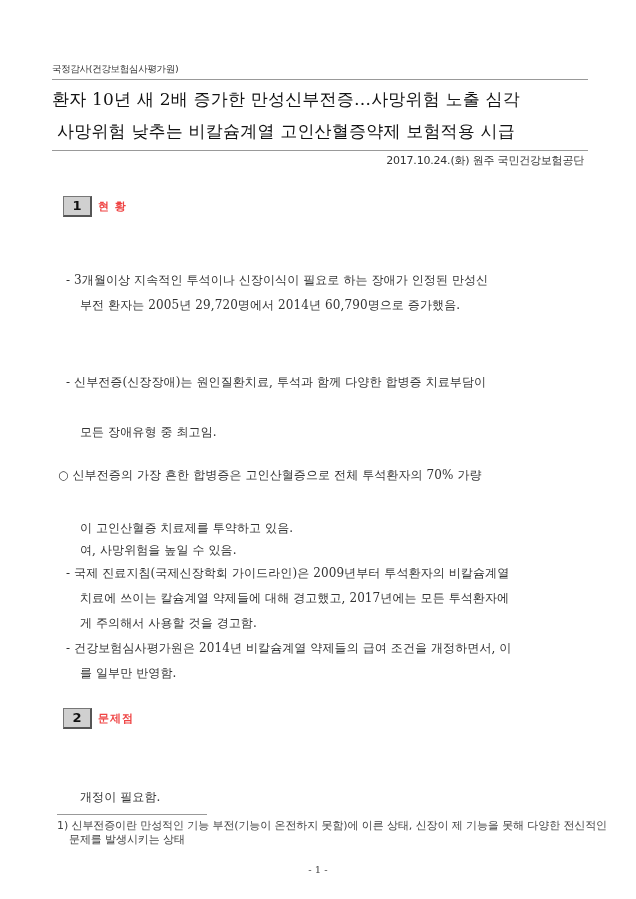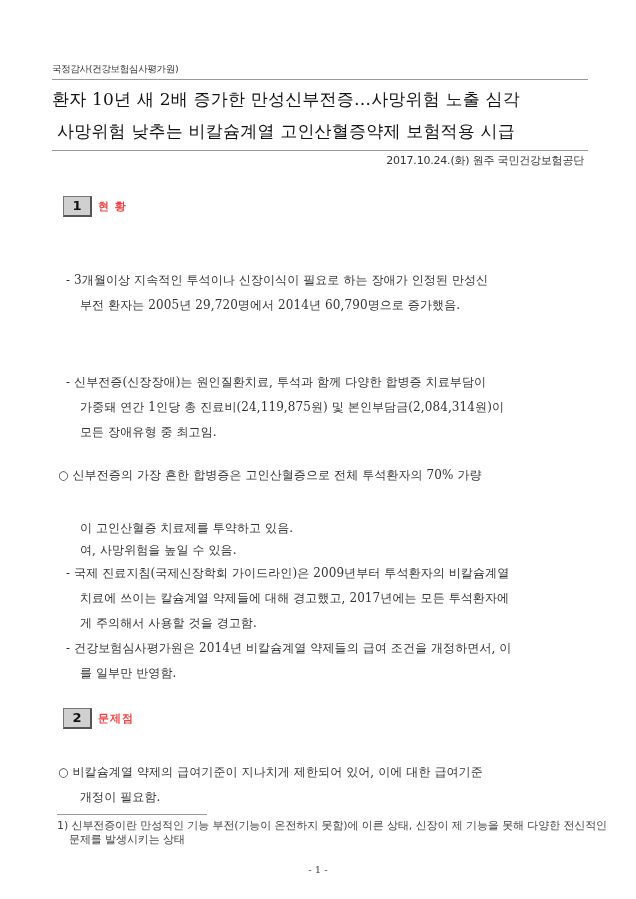--- a/index.html
+++ b/index.html
@@ -150,38 +150,36 @@
 
   <div class="section-head" style="top:196px;">
     <div class="section-num">1</div>
     <div class="section-title">현 황</div>
   </div>
 
   <div class="line dash" style="top:272px;">- 3개월이상 지속적인 투석이나 신장이식이 필요로 하는 장애가 인정된 만성신</div>
   <div class="line cont" style="top:297px;">부전 환자는 2005년 29,720명에서 2014년 60,790명으로 증가했음.</div>
 
   <div class="line dash" style="top:374px;">- 신부전증(신장장애)는 원인질환치료, 투석과 함께 다양한 합병증 치료부담이</div>
-  <div class="line cont" style="top:399px;">가중돼 연간 1인당 총 진료비(24,119,875원) 및 본인부담금(2,084,314원)이</div>
   <div class="line cont" style="top:424px;">모든 장애유형 중 최고임.</div>
 
   <div class="line bullet-o" style="top:467px;">○ 신부전증의 가장 흔한 합병증은 고인산혈증으로 전체 투석환자의 70% 가량</div>
   <div class="line cont" style="top:520px;text-align:right;">이 고인산혈증 치료제를 투약하고 있음.</div>
   <div class="line cont" style="top:542px;">여, 사망위험을 높일 수 있음.</div>
   <div class="line dash" style="top:565px;">- 국제 진료지침(국제신장학회 가이드라인)은 2009년부터 투석환자의 비칼슘계열</div>
   <div class="line cont" style="top:590px;">치료에 쓰이는 칼슘계열 약제들에 대해 경고했고, 2017년에는 모든 투석환자에</div>
   <div class="line cont" style="top:615px;">게 주의해서 사용할 것을 경고함.</div>
   <div class="line dash" style="top:640px;">- 건강보험심사평가원은 2014년 비칼슘계열 약제들의 급여 조건을 개정하면서, 이</div>
   <div class="line cont" style="top:665px;">를 일부만 반영함.</div>
 
   <div class="section-head" style="top:708px;">
     <div class="section-num">2</div>
     <div class="section-title">문제점</div>
   </div>
 
-  <div class="line bullet-o" style="top:764px;">○ 비칼슘계열 약제의 급여기준이 지나치게 제한되어 있어, 이에 대한 급여기준</div>
   <div class="line cont" style="top:789px;">개정이 필요함.</div>
 
   <div class="footnote-rule"></div>
   <div class="footnote" style="left:57px; top:818px;">1) 신부전증이란 만성적인 기능 부전(기능이 온전하지 못함)에 이른 상태, 신장이 제 기능을 못해 다양한 전신적인</div>
   <div class="footnote" style="left:69px; top:832px;">문제를 발생시키는 상태</div>
 
   <div class="page-number">- 1 -</div>
 </div>
 
 </body></html>

